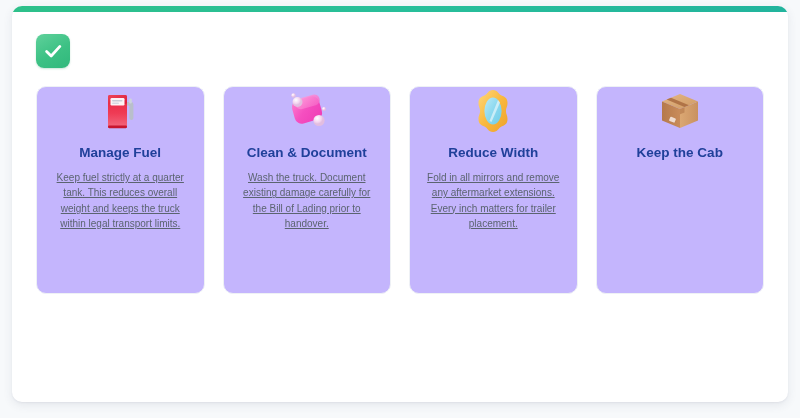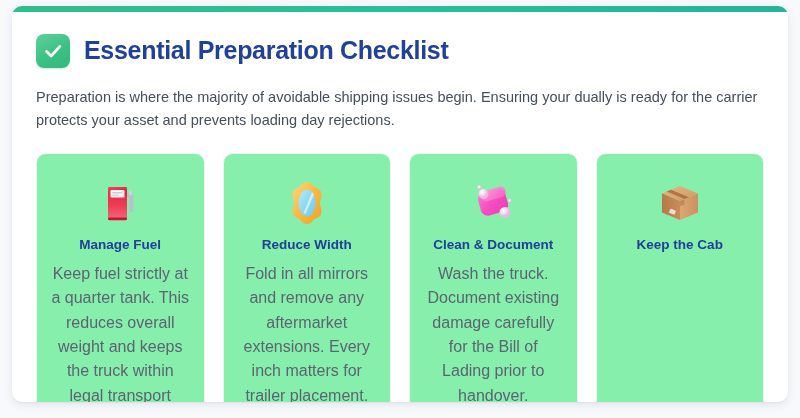--- a/index.html
+++ b/index.html
@@ -86,24 +86,24 @@
   }
 
   
   .cards {
     display: grid;
     grid-template-columns: repeat(4, 1fr);
     gap: 18px;
   }
 
   .card {
-    background: #86efac;
+    background: #c4b5fd;
     border: 1px solid #eef1f5;
     border-radius: 10px;
-    padding: 25px 12px 18px 12px;
+    padding: 0 12px 18px 12px;
     text-align: center;
     min-height: 208px;
   }
 
   .card-icon {
     height: 48px;
     display: flex;
     align-items: center;
     justify-content: center;
     margin-bottom: 10px;
@@ -112,45 +112,44 @@
 
   .card-title {
     font-size: 13.5px;
     font-weight: bold;
     color: #20409a;
     margin-bottom: 9px;
     line-height: 1.2;
   }
 
   .card-text {
-    font-size: 16px;
+    font-size: 10px;
     line-height: 1.52;
     color: #5b6470;
     padding: 0 2px;
+    text-decoration: underline;
   }
 </style>
 </head>
 <body>
 
 <div class="panel">
 
   <div class="accent-bar"></div>
 
   <div class="panel-body">
 
     <div class="header-row">
       <div class="check-badge">
         <svg width="22" height="22" viewBox="0 0 24 24" aria-hidden="true">
           <path d="M5 12.5 L10 17.5 L19.5 7" fill="none" stroke="#ffffff" stroke-width="3" stroke-linecap="round" stroke-linejoin="round"></path>
         </svg>
       </div>
-      <div class="page-title">Essential Preparation Checklist</div>
     </div>
 
-    <p class="intro">Preparation is where the majority of avoidable shipping issues begin. Ensuring your dually is ready for the carrier protects your asset and prevents loading day rejections.</p>
 
     <div class="cards">
 
       <div class="card">
         <div class="card-icon">
           <svg width="42" height="44" viewBox="0 0 42 44" aria-hidden="true">
             <defs>
               <linearGradient id="fuelBody" x1="0" y1="0" x2="0" y2="1">
                 <stop offset="0%" stop-color="#e8233f"></stop>
                 <stop offset="55%" stop-color="#ef3b55"></stop>
@@ -166,20 +165,51 @@
             <rect x="11.5" y="9" width="14" height="7.5" rx="1.2" fill="#fdf2f4"></rect>
             <rect x="13" y="11" width="10.5" height="1.6" rx="0.8" fill="#c9ccd6"></rect>
             <rect x="13" y="13.6" width="7" height="1.4" rx="0.7" fill="#d7dae2"></rect>
             <rect x="9" y="36.6" width="19" height="2.6" rx="1.1" fill="#c8152f"></rect>
             <path d="M28 13 h4.2 a2.2 2.2 0 0 1 2.2 2.2 V29 a2 2 0 0 1 -2 2 a2 2 0 0 1 -2 -2 V17.4 a1 1 0 0 0 -1 -1 H28 z" fill="#b9bfcb"></path>
             <rect x="30.2" y="9.4" width="2.6" height="5" rx="1.2" fill="#cdd3dd"></rect>
           </svg>
         </div>
         <div class="card-title">Manage Fuel</div>
         <div class="card-text">Keep fuel strictly at a quarter tank. This reduces overall weight and keeps the truck within legal transport limits.</div>
+      </div>
+
+      <div class="card">
+        <div class="card-icon">
+          <svg width="50" height="44" viewBox="0 0 50 44" aria-hidden="true">
+            <defs>
+              <linearGradient id="spongeG" x1="0" y1="0" x2="1" y2="1">
+                <stop offset="0%" stop-color="#ff7fd0"></stop>
+                <stop offset="45%" stop-color="#f54fc0"></stop>
+                <stop offset="100%" stop-color="#ee3bb4"></stop>
+              </linearGradient>
+              <linearGradient id="spongeTop" x1="0" y1="0" x2="1" y2="1">
+                <stop offset="0%" stop-color="#ffa3de"></stop>
+                <stop offset="100%" stop-color="#f663c6"></stop>
+              </linearGradient>
+              <radialGradient id="bub" cx="35%" cy="30%">
+                <stop offset="0%" stop-color="#ffffff"></stop>
+                <stop offset="70%" stop-color="#f3d4ef"></stop>
+                <stop offset="100%" stop-color="#e2bde0"></stop>
+              </radialGradient>
+            </defs>
+            <rect x="11" y="9" width="28" height="24" rx="7" transform="rotate(-16 25 21)" fill="url(#spongeG)"></rect>
+            <rect x="13" y="7.5" width="25" height="11" rx="5.5" transform="rotate(-16 25 13)" fill="url(#spongeTop)" opacity="0.85"></rect>
+            <circle cx="15.5" cy="13" r="5" fill="url(#bub)"></circle>
+            <circle cx="37" cy="31.5" r="5.6" fill="url(#bub)"></circle>
+            <circle cx="11.5" cy="6.5" r="2.2" fill="url(#bub)"></circle>
+            <circle cx="42" cy="20" r="2" fill="url(#bub)"></circle>
+          </svg>
+        </div>
+        <div class="card-title">Clean &amp; Document</div>
+        <div class="card-text">Wash the truck. Document existing damage carefully for the Bill of Lading prior to handover.</div>
       </div>
 
       <div class="card">
         <div class="card-icon">
           <svg width="40" height="46" viewBox="0 0 40 46" aria-hidden="true">
             <defs>
               <linearGradient id="mirFrame" x1="0" y1="0" x2="1" y2="1">
                 <stop offset="0%" stop-color="#ffd87a"></stop>
                 <stop offset="50%" stop-color="#f9b83f"></stop>
                 <stop offset="100%" stop-color="#eda22a"></stop>
@@ -200,51 +230,20 @@
             <ellipse cx="20" cy="23" rx="8.6" ry="13.6" fill="url(#mirGlass)"></ellipse>
             <path d="M16.5 33 L25 12 L27 14.5 L18.5 34 z" fill="#ffffff" opacity="0.55"></path>
           </svg>
         </div>
         <div class="card-title">Reduce Width</div>
         <div class="card-text">Fold in all mirrors and remove any aftermarket extensions. Every inch matters for trailer placement.</div>
       </div>
 
       <div class="card">
         <div class="card-icon">
-          <svg width="50" height="44" viewBox="0 0 50 44" aria-hidden="true">
-            <defs>
-              <linearGradient id="spongeG" x1="0" y1="0" x2="1" y2="1">
-                <stop offset="0%" stop-color="#ff7fd0"></stop>
-                <stop offset="45%" stop-color="#f54fc0"></stop>
-                <stop offset="100%" stop-color="#ee3bb4"></stop>
-              </linearGradient>
-              <linearGradient id="spongeTop" x1="0" y1="0" x2="1" y2="1">
-                <stop offset="0%" stop-color="#ffa3de"></stop>
-                <stop offset="100%" stop-color="#f663c6"></stop>
-              </linearGradient>
-              <radialGradient id="bub" cx="35%" cy="30%">
-                <stop offset="0%" stop-color="#ffffff"></stop>
-                <stop offset="70%" stop-color="#f3d4ef"></stop>
-                <stop offset="100%" stop-color="#e2bde0"></stop>
-              </radialGradient>
-            </defs>
-            <rect x="11" y="9" width="28" height="24" rx="7" transform="rotate(-16 25 21)" fill="url(#spongeG)"></rect>
-            <rect x="13" y="7.5" width="25" height="11" rx="5.5" transform="rotate(-16 25 13)" fill="url(#spongeTop)" opacity="0.85"></rect>
-            <circle cx="15.5" cy="13" r="5" fill="url(#bub)"></circle>
-            <circle cx="37" cy="31.5" r="5.6" fill="url(#bub)"></circle>
-            <circle cx="11.5" cy="6.5" r="2.2" fill="url(#bub)"></circle>
-            <circle cx="42" cy="20" r="2" fill="url(#bub)"></circle>
-          </svg>
-        </div>
-        <div class="card-title">Clean &amp; Document</div>
-        <div class="card-text">Wash the truck. Document existing damage carefully for the Bill of Lading prior to handover.</div>
-      </div>
-
-      <div class="card">
-        <div class="card-icon">
           <svg width="44" height="44" viewBox="0 0 44 44" aria-hidden="true">
             <defs>
               <linearGradient id="boxLeft" x1="0" y1="0" x2="1" y2="0">
                 <stop offset="0%" stop-color="#b5794b"></stop>
                 <stop offset="100%" stop-color="#c98c5b"></stop>
               </linearGradient>
               <linearGradient id="boxRight" x1="0" y1="0" x2="1" y2="0">
                 <stop offset="0%" stop-color="#dba873"></stop>
                 <stop offset="100%" stop-color="#c99160"></stop>
               </linearGradient>

